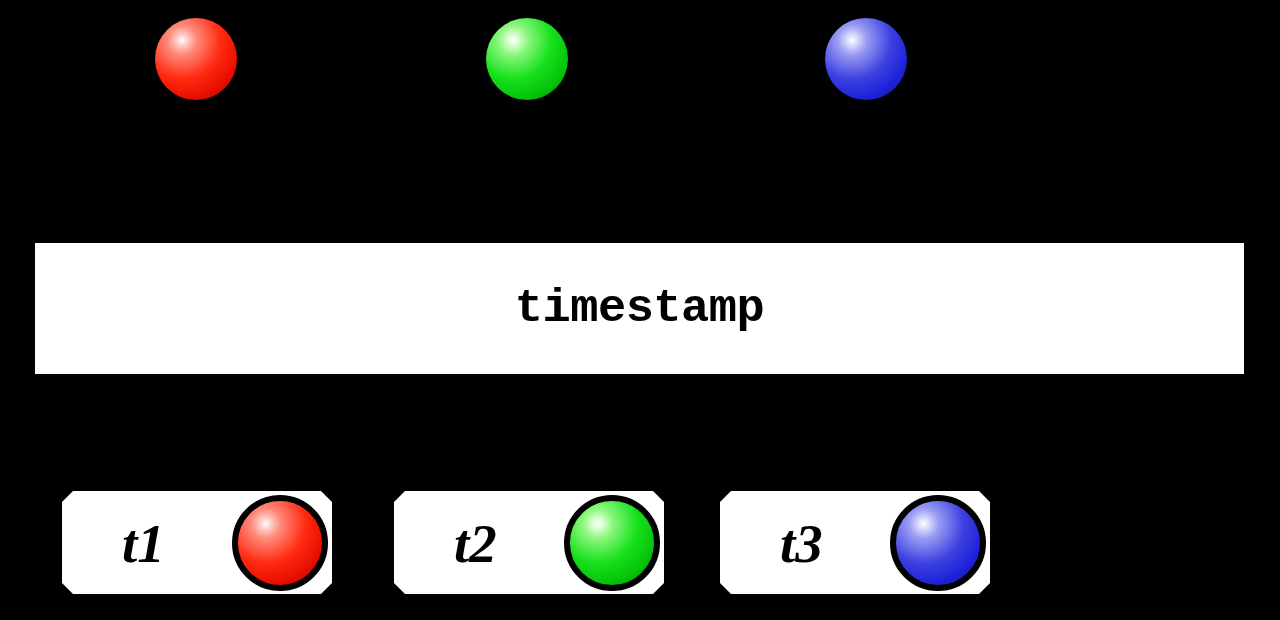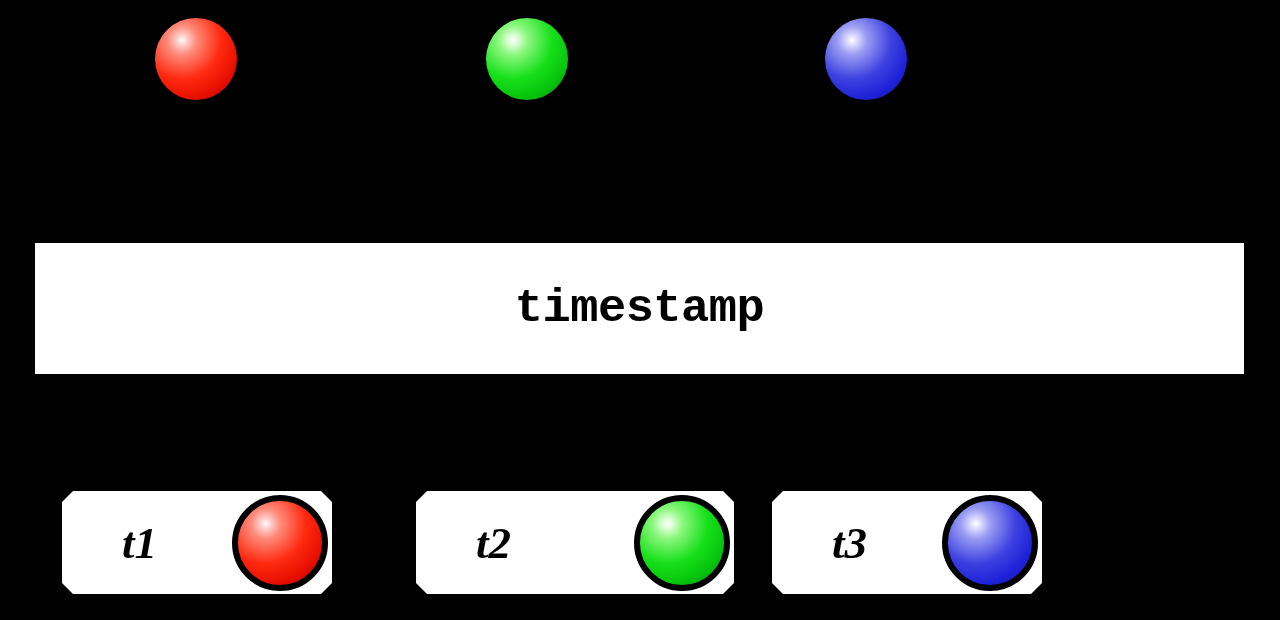--- a/index.html
+++ b/index.html
@@ -89,39 +89,39 @@
                        11px 100%, 0 calc(100% - 11px), 0 11px);
   }
   .state-label {
     position: absolute;
     left: 60px;
     top: 50%;
     transform: translateY(-50%);
     font-family: "Liberation Serif", serif;
     font-style: italic;
     font-weight: bold;
-    font-size: 45px;
+    font-size: 55px;
     color: #000000;
     line-height: 1;
   }
   .state-sphere {
     position: absolute;
     right: 4px;
     top: 50%;
     transform: translateY(-50%);
     width: 84px;
     height: 84px;
     border-radius: 50%;
     border: 6px solid #000000;
     box-sizing: content-box;
   }
 
   #box-1 { left: 62px; }
-  #box-2 { left: 416px; padding-left: 48px; }
-  #box-3 { left: 772px; }
+  #box-2 { left: 394px; }
+  #box-3 { left: 720px; }
 
   #top-sphere-1 { left: 155px; top: 18px; }
   #top-sphere-2 { left: 486px; top: 18px; }
   #top-sphere-3 { left: 825px; top: 18px; }
 </style>
 </head>
 <body>
 
 <div id="stage">
 

